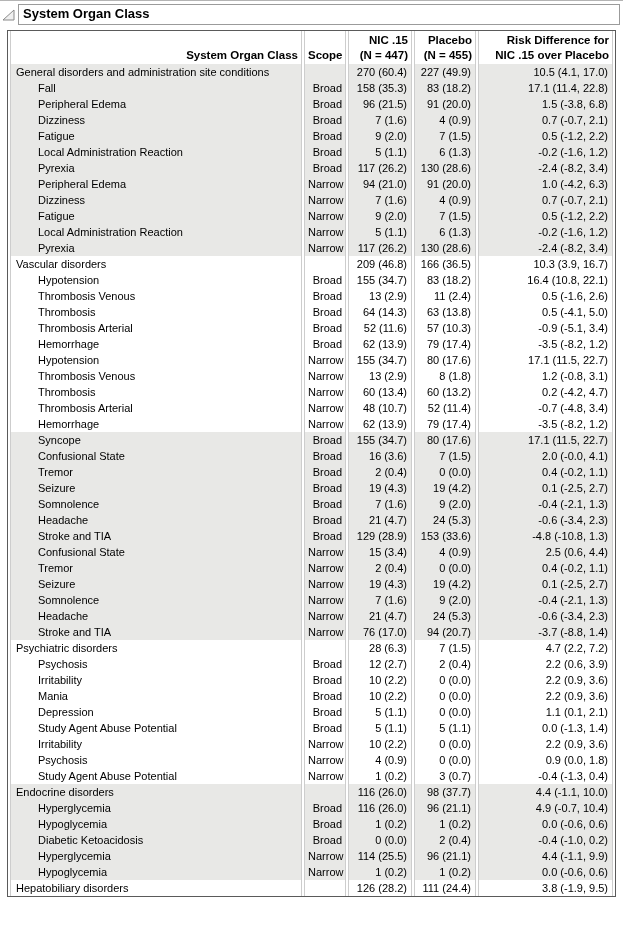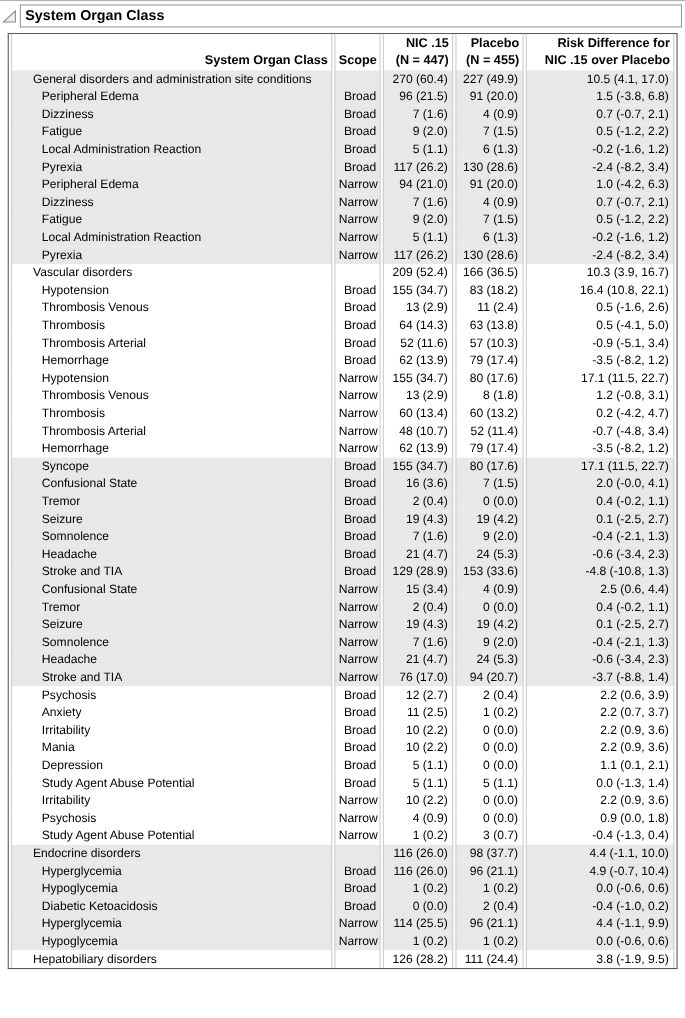--- a/index.html
+++ b/index.html
@@ -48,21 +48,21 @@
   }
   thead th {
     font-weight: bold; text-align: right; vertical-align: bottom;
     height: 33px; padding: 0 3px 1px 3px;
     font-size: 11.5px; line-height: 15px;
   }
   tbody td {
     height: 16px; line-height: 16px; padding: 0 3px;
   }
   tbody tr.band td { background: #e8e8e6; }
-  td.soc  { padding-left: 19px; }
+  td.soc  { padding-left: 5px; }
   td.term { padding-left: 27px; }
   td.scope { text-align: right; padding-right: 3px; }
   td.num   { text-align: right; padding-right: 4px; }
 </style>
 </head>
 <body>
 
 <div class="page">
 
   <div class="outline-bar">
@@ -105,20 +105,27 @@
       </thead>
       <tbody>
           <tr class="band">
             <td class="soc">General disorders and administration site conditions</td>
             <td class="scope"></td>
             <td class="num">270 (60.4)</td>
             <td class="num">227 (49.9)</td>
             <td class="num">10.5 (4.1, 17.0)</td>
           </tr>
           <tr class="band">
+            <td class="term">Fall</td>
+            <td class="scope">Broad</td>
+            <td class="num">158 (35.3)</td>
+            <td class="num">83 (18.2)</td>
+            <td class="num">17.1 (11.4, 22.8)</td>
+          </tr>
+          <tr class="band">
             <td class="term">Peripheral Edema</td>
             <td class="scope">Broad</td>
             <td class="num">96 (21.5)</td>
             <td class="num">91 (20.0)</td>
             <td class="num">1.5 (-3.8, 6.8)</td>
           </tr>
           <tr class="band">
             <td class="term">Dizziness</td>
             <td class="scope">Broad</td>
             <td class="num">7 (1.6)</td>
@@ -177,21 +184,21 @@
           <tr class="band">
             <td class="term">Pyrexia</td>
             <td class="scope">Narrow</td>
             <td class="num">117 (26.2)</td>
             <td class="num">130 (28.6)</td>
             <td class="num">-2.4 (-8.2, 3.4)</td>
           </tr>
           <tr>
             <td class="soc">Vascular disorders</td>
             <td class="scope"></td>
-            <td class="num">209 (52.4)</td>
+            <td class="num">209 (46.8)</td>
             <td class="num">166 (36.5)</td>
             <td class="num">10.3 (3.9, 16.7)</td>
           </tr>
           <tr>
             <td class="term">Hypotension</td>
             <td class="scope">Broad</td>
             <td class="num">155 (34.7)</td>
             <td class="num">83 (18.2)</td>
             <td class="num">16.4 (10.8, 22.1)</td>
           </tr>
@@ -343,32 +350,32 @@
             <td class="num">-0.6 (-3.4, 2.3)</td>
           </tr>
           <tr class="band">
             <td class="term">Stroke and TIA</td>
             <td class="scope">Narrow</td>
             <td class="num">76 (17.0)</td>
             <td class="num">94 (20.7)</td>
             <td class="num">-3.7 (-8.8, 1.4)</td>
           </tr>
           <tr>
+            <td class="soc">Psychiatric disorders</td>
+            <td class="scope"></td>
+            <td class="num">28 (6.3)</td>
+            <td class="num">7 (1.5)</td>
+            <td class="num">4.7 (2.2, 7.2)</td>
+          </tr>
+          <tr>
             <td class="term">Psychosis</td>
             <td class="scope">Broad</td>
             <td class="num">12 (2.7)</td>
             <td class="num">2 (0.4)</td>
             <td class="num">2.2 (0.6, 3.9)</td>
-          </tr>
-          <tr>
-            <td class="term">Anxiety</td>
-            <td class="scope">Broad</td>
-            <td class="num">11 (2.5)</td>
-            <td class="num">1 (0.2)</td>
-            <td class="num">2.2 (0.7, 3.7)</td>
           </tr>
           <tr>
             <td class="term">Irritability</td>
             <td class="scope">Broad</td>
             <td class="num">10 (2.2)</td>
             <td class="num">0 (0.0)</td>
             <td class="num">2.2 (0.9, 3.6)</td>
           </tr>
           <tr>
             <td class="term">Mania</td>

